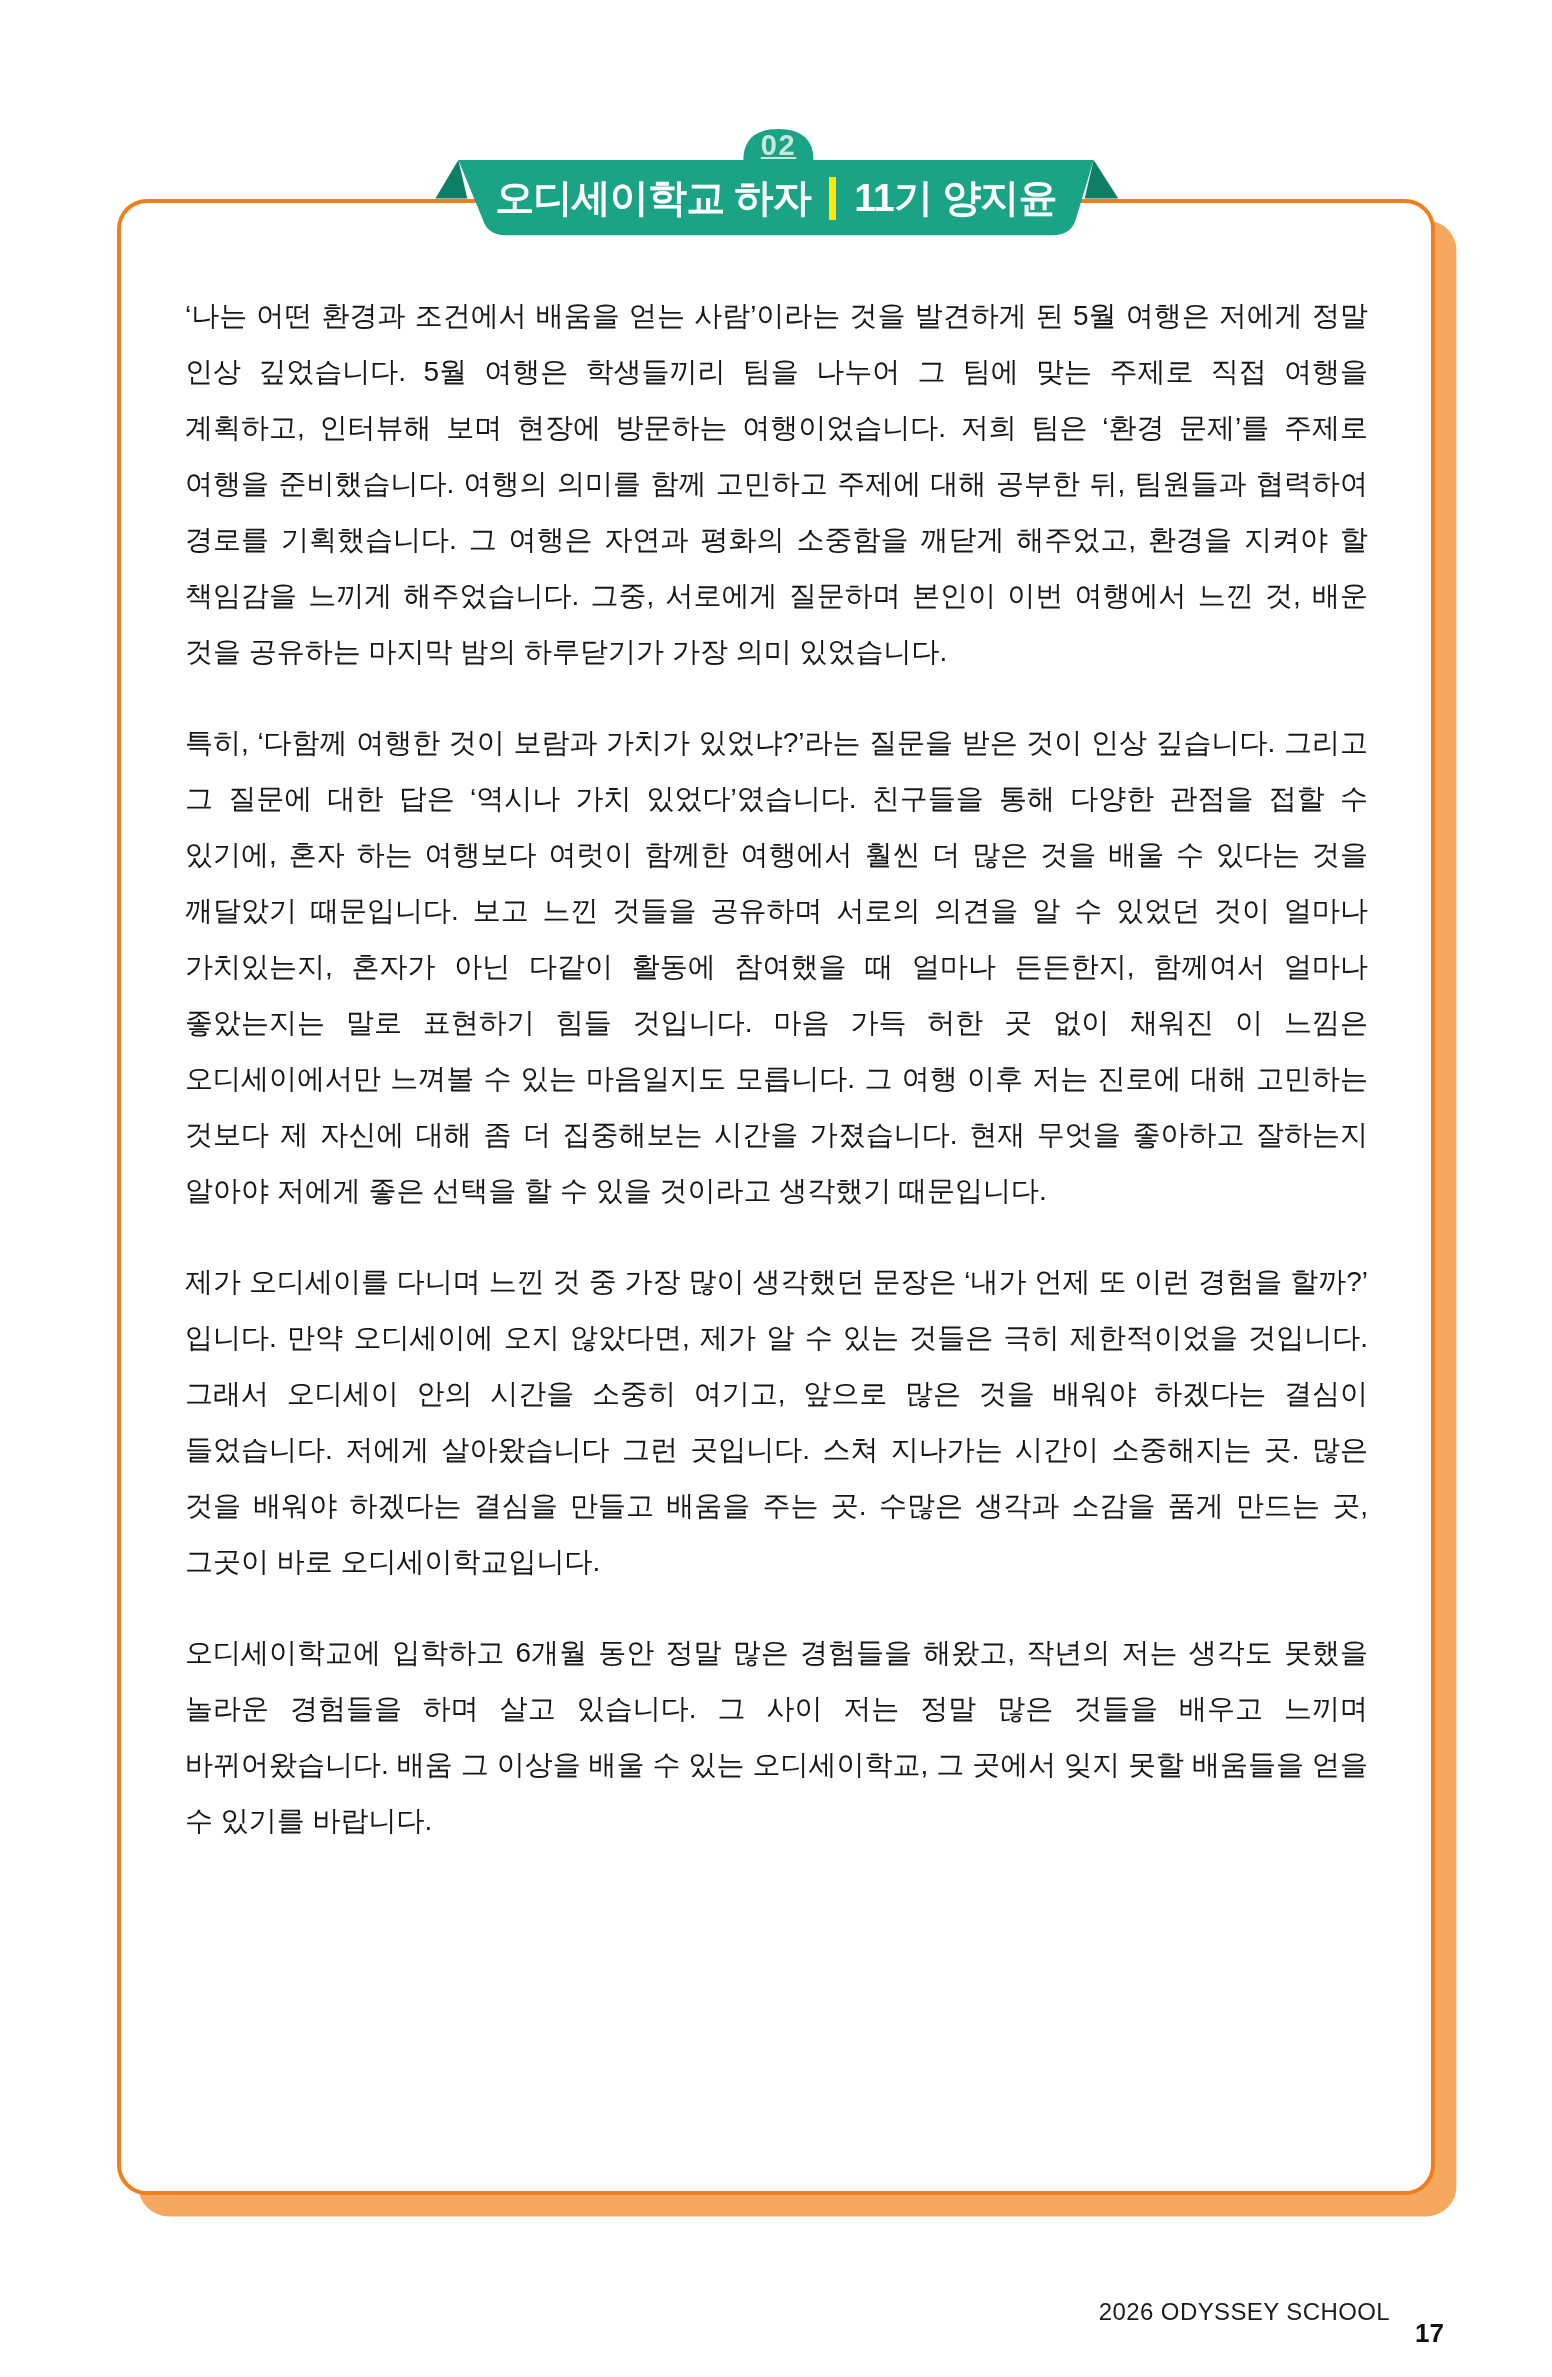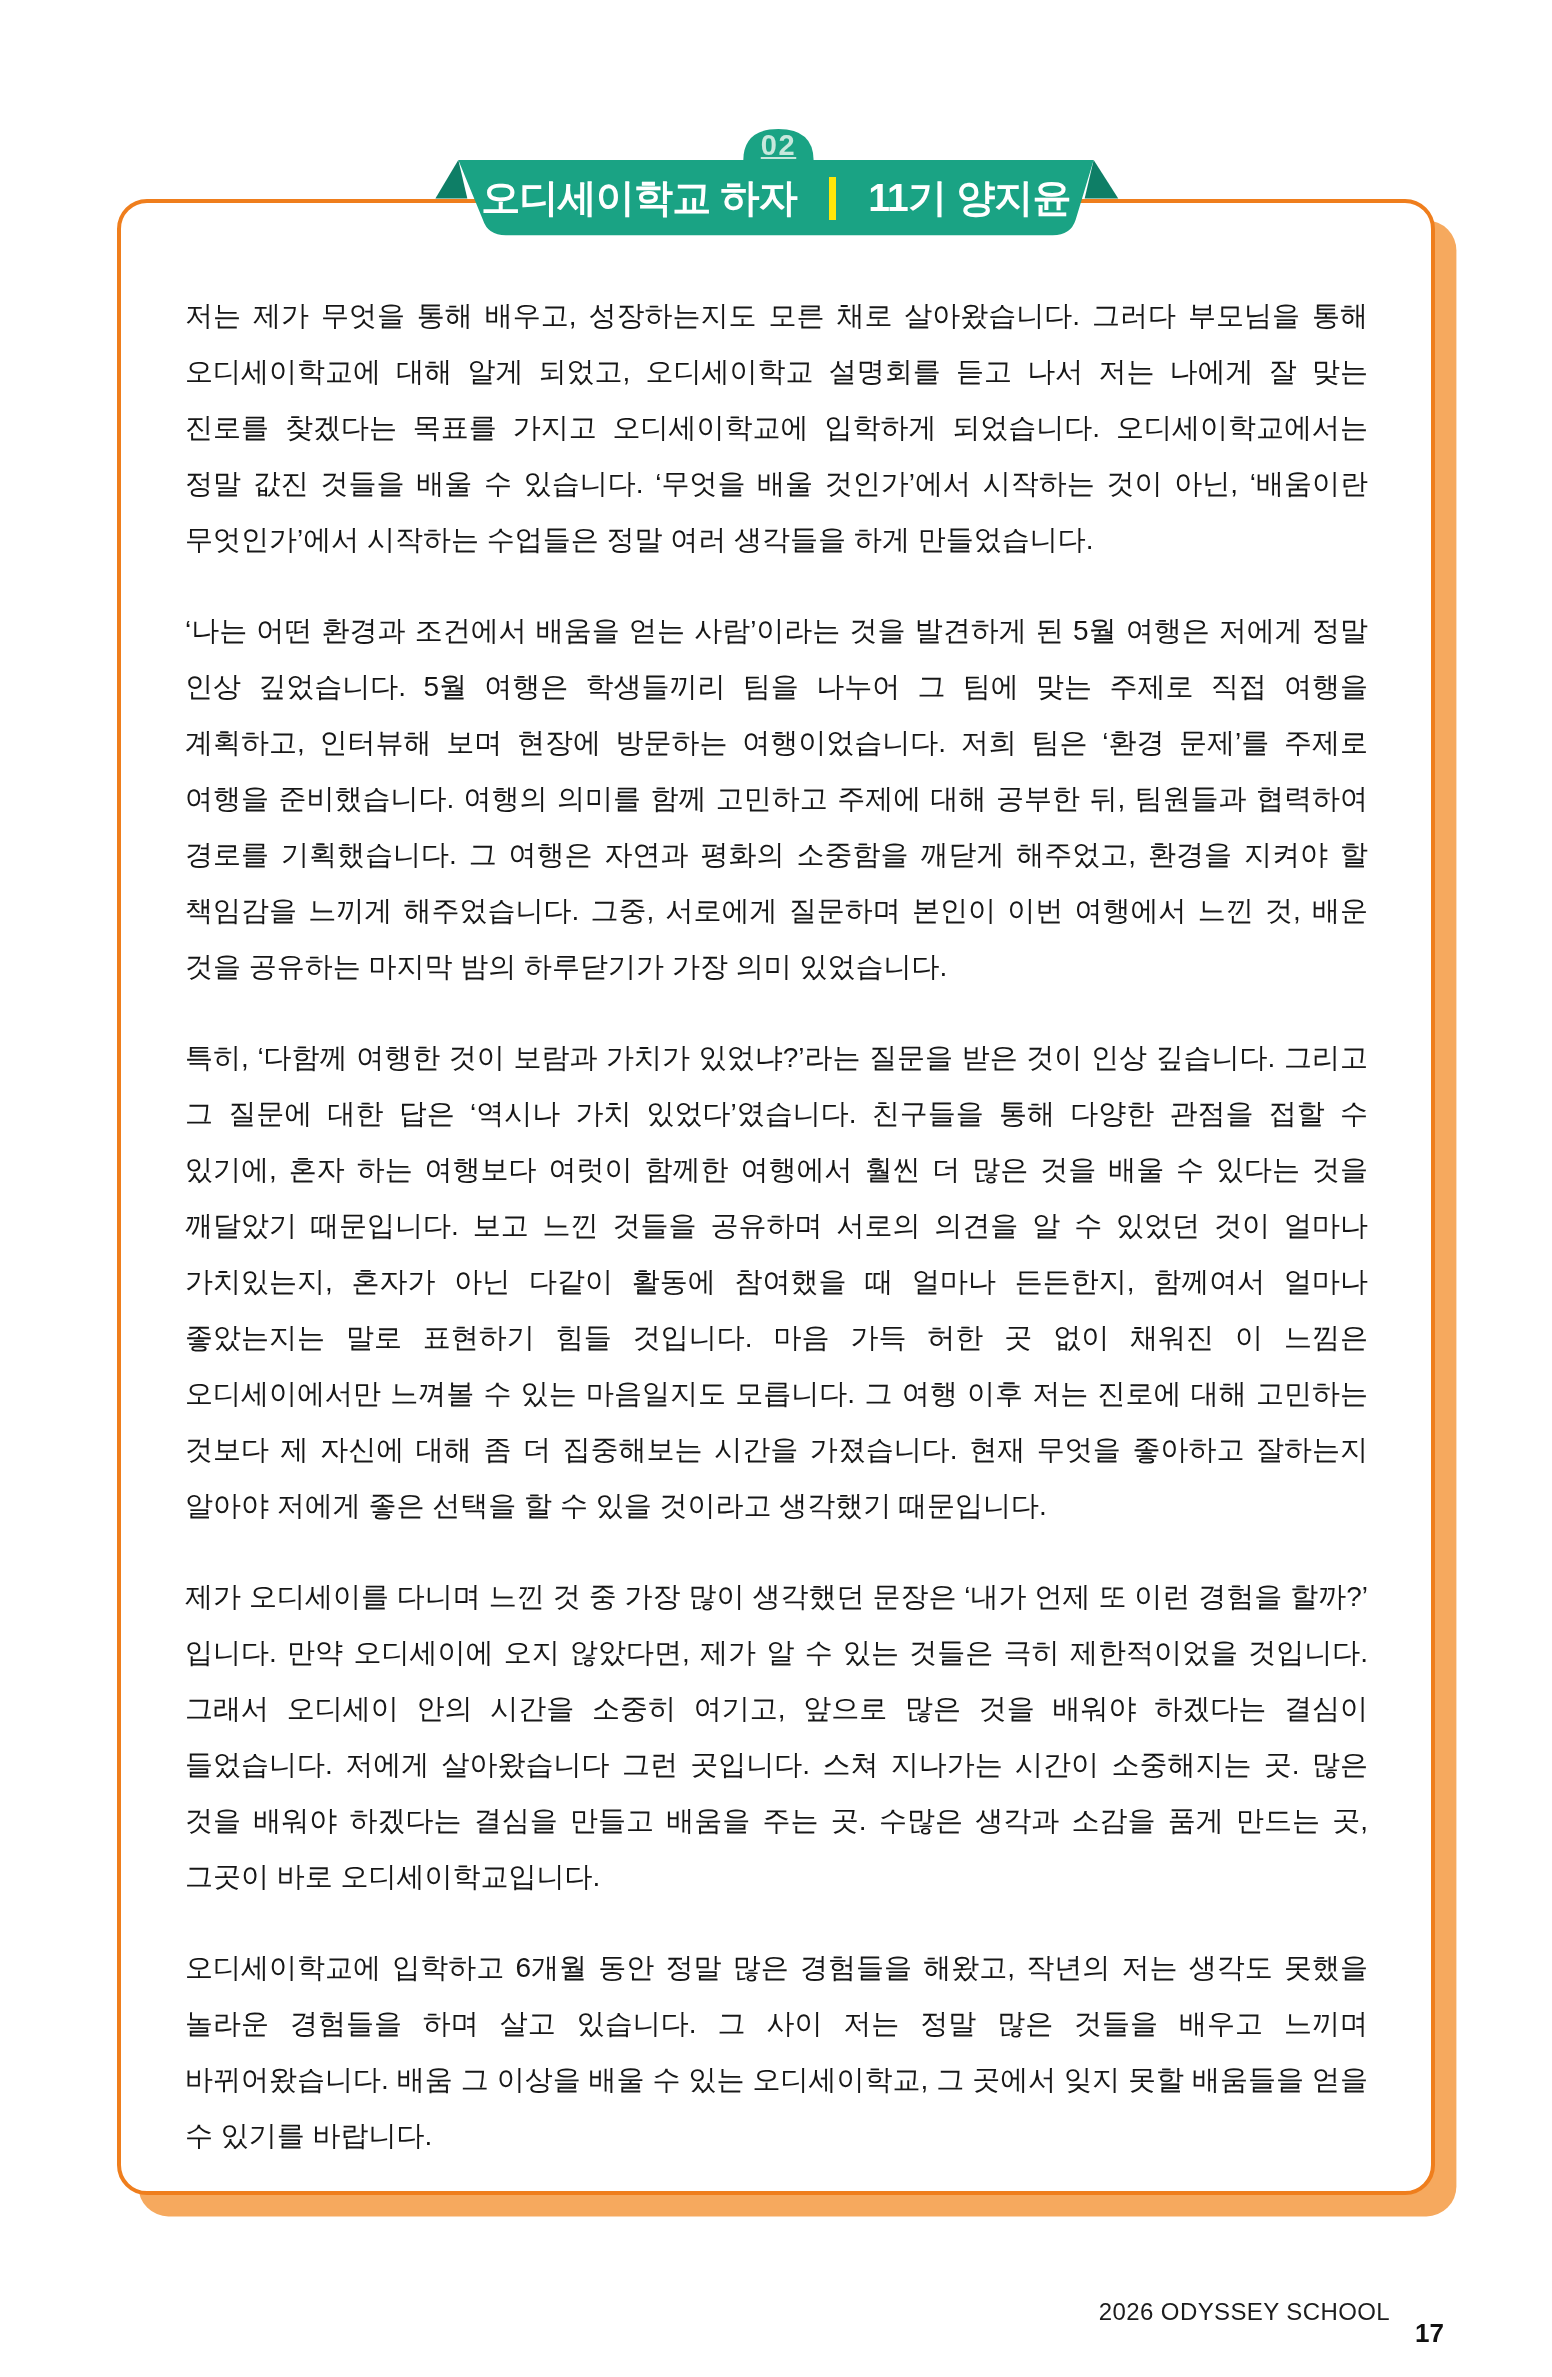--- a/index.html
+++ b/index.html
@@ -24,21 +24,21 @@
   }
   .ribbon{position:absolute;left:427px;top:115px;width:698px;height:131px;}
   .ribbon svg{position:absolute;left:0;top:0;width:698px;height:131px;display:block;}
   .tab-num{
     position:absolute;left:316px;top:15px;width:71px;height:30px;
     display:flex;justify-content:center;align-items:flex-end;
     color:var(--number-mint);font-size:29px;font-weight:bold;letter-spacing:1.6px;line-height:1;text-decoration:underline;
   }
   .title-row{
     position:absolute;left:0;top:45px;width:698px;height:76px;
-    display:flex;justify-content:center;align-items:center;gap:32px;
+    display:flex;justify-content:center;align-items:center;gap:18px;
     color:#ffffff;font-size:39px;font-weight:bold;letter-spacing:-0.8px;white-space:nowrap;
   }
   .ydiv{width:7.4px;height:43px;background:var(--divider-yellow);flex:0 0 auto;}
   .essay{position:absolute;left:185px;top:288px;width:1183px;}
   .essay p{
     margin:0 0 35px 0;font-size:28px;line-height:56px;color:var(--text-dark);
     text-align:justify;word-break:keep-all;
   }
   .essay p:last-child{margin-bottom:0;}
   .footer{
@@ -68,21 +68,20 @@
     </svg>
     <div class="tab-num">02</div>
     <div class="title-row">
       <span>오디세이학교 하자</span>
       <span class="ydiv"></span>
       <span>11기 양지윤</span>
     </div>
   </div>
 
   <div class="essay">
-    <p>저는 제가 무엇을 통해 배우고, 성장하는지도 모른 채로 살아왔습니다. 그러다 부모님을 통해 오디세이학교에 대해 알게 되었고, 오디세이학교 설명회를 듣고 나서 저는 나에게 잘 맞는 진로를 찾겠다는 목표를 가지고 오디세이학교에 입학하게 되었습니다. 오디세이학교에서는 정말 값진 것들을 배울 수 있습니다. ‘무엇을 배울 것인가’에서 시작하는 것이 아닌, ‘배움이란 무엇인가’에서 시작하는 수업들은 정말 여러 생각들을 하게 만들었습니다.</p>
     <p>‘나는 어떤 환경과 조건에서 배움을 얻는 사람’이라는 것을 발견하게 된 5월 여행은 저에게 정말 인상 깊었습니다. 5월 여행은 학생들끼리 팀을 나누어 그 팀에 맞는 주제로 직접 여행을 계획하고, 인터뷰해 보며 현장에 방문하는 여행이었습니다. 저희 팀은 ‘환경 문제’를 주제로 여행을 준비했습니다. 여행의 의미를 함께 고민하고 주제에 대해 공부한 뒤, 팀원들과 협력하여 경로를 기획했습니다. 그 여행은 자연과 평화의 소중함을 깨닫게 해주었고, 환경을 지켜야 할 책임감을 느끼게 해주었습니다. 그중, 서로에게 질문하며 본인이 이번 여행에서 느낀 것, 배운 것을 공유하는 마지막 밤의 하루닫기가 가장 의미 있었습니다.</p>
     <p>특히, ‘다함께 여행한 것이 보람과 가치가 있었냐?’라는 질문을 받은 것이 인상 깊습니다. 그리고 그 질문에 대한 답은 ‘역시나 가치 있었다’였습니다. 친구들을 통해 다양한 관점을 접할 수 있기에, 혼자 하는 여행보다 여럿이 함께한 여행에서 훨씬 더 많은 것을 배울 수 있다는 것을 깨달았기 때문입니다. 보고 느낀 것들을 공유하며 서로의 의견을 알 수 있었던 것이 얼마나 가치있는지, 혼자가 아닌 다같이 활동에 참여했을 때 얼마나 든든한지, 함께여서 얼마나 좋았는지는 말로 표현하기 힘들 것입니다. 마음 가득 허한 곳 없이 채워진 이 느낌은 오디세이에서만 느껴볼 수 있는 마음일지도 모릅니다. 그 여행 이후 저는 진로에 대해 고민하는 것보다 제 자신에 대해 좀 더 집중해보는 시간을 가졌습니다. 현재 무엇을 좋아하고 잘하는지 알아야 저에게 좋은 선택을 할 수 있을 것이라고 생각했기 때문입니다.</p>
     <p>제가 오디세이를 다니며 느낀 것 중 가장 많이 생각했던 문장은 ‘내가 언제 또 이런 경험을 할까?’ 입니다. 만약 오디세이에 오지 않았다면, 제가 알 수 있는 것들은 극히 제한적이었을 것입니다. 그래서 오디세이 안의 시간을 소중히 여기고, 앞으로 많은 것을 배워야 하겠다는 결심이 들었습니다. 저에게 살아왔습니다 그런 곳입니다. 스쳐 지나가는 시간이 소중해지는 곳. 많은 것을 배워야 하겠다는 결심을 만들고 배움을 주는 곳. 수많은 생각과 소감을 품게 만드는 곳, 그곳이 바로 오디세이학교입니다.</p>
     <p>오디세이학교에 입학하고 6개월 동안 정말 많은 경험들을 해왔고, 작년의 저는 생각도 못했을 놀라운 경험들을 하며 살고 있습니다. 그 사이 저는 정말 많은 것들을 배우고 느끼며 바뀌어왔습니다. 배움 그 이상을 배울 수 있는 오디세이학교, 그 곳에서 잊지 못할 배움들을 얻을 수 있기를 바랍니다.</p>
   </div>
 
   <div class="footer">
     <span class="brand">2026 ODYSSEY SCHOOL</span>
     <span class="pagenum">17</span>
   </div>

